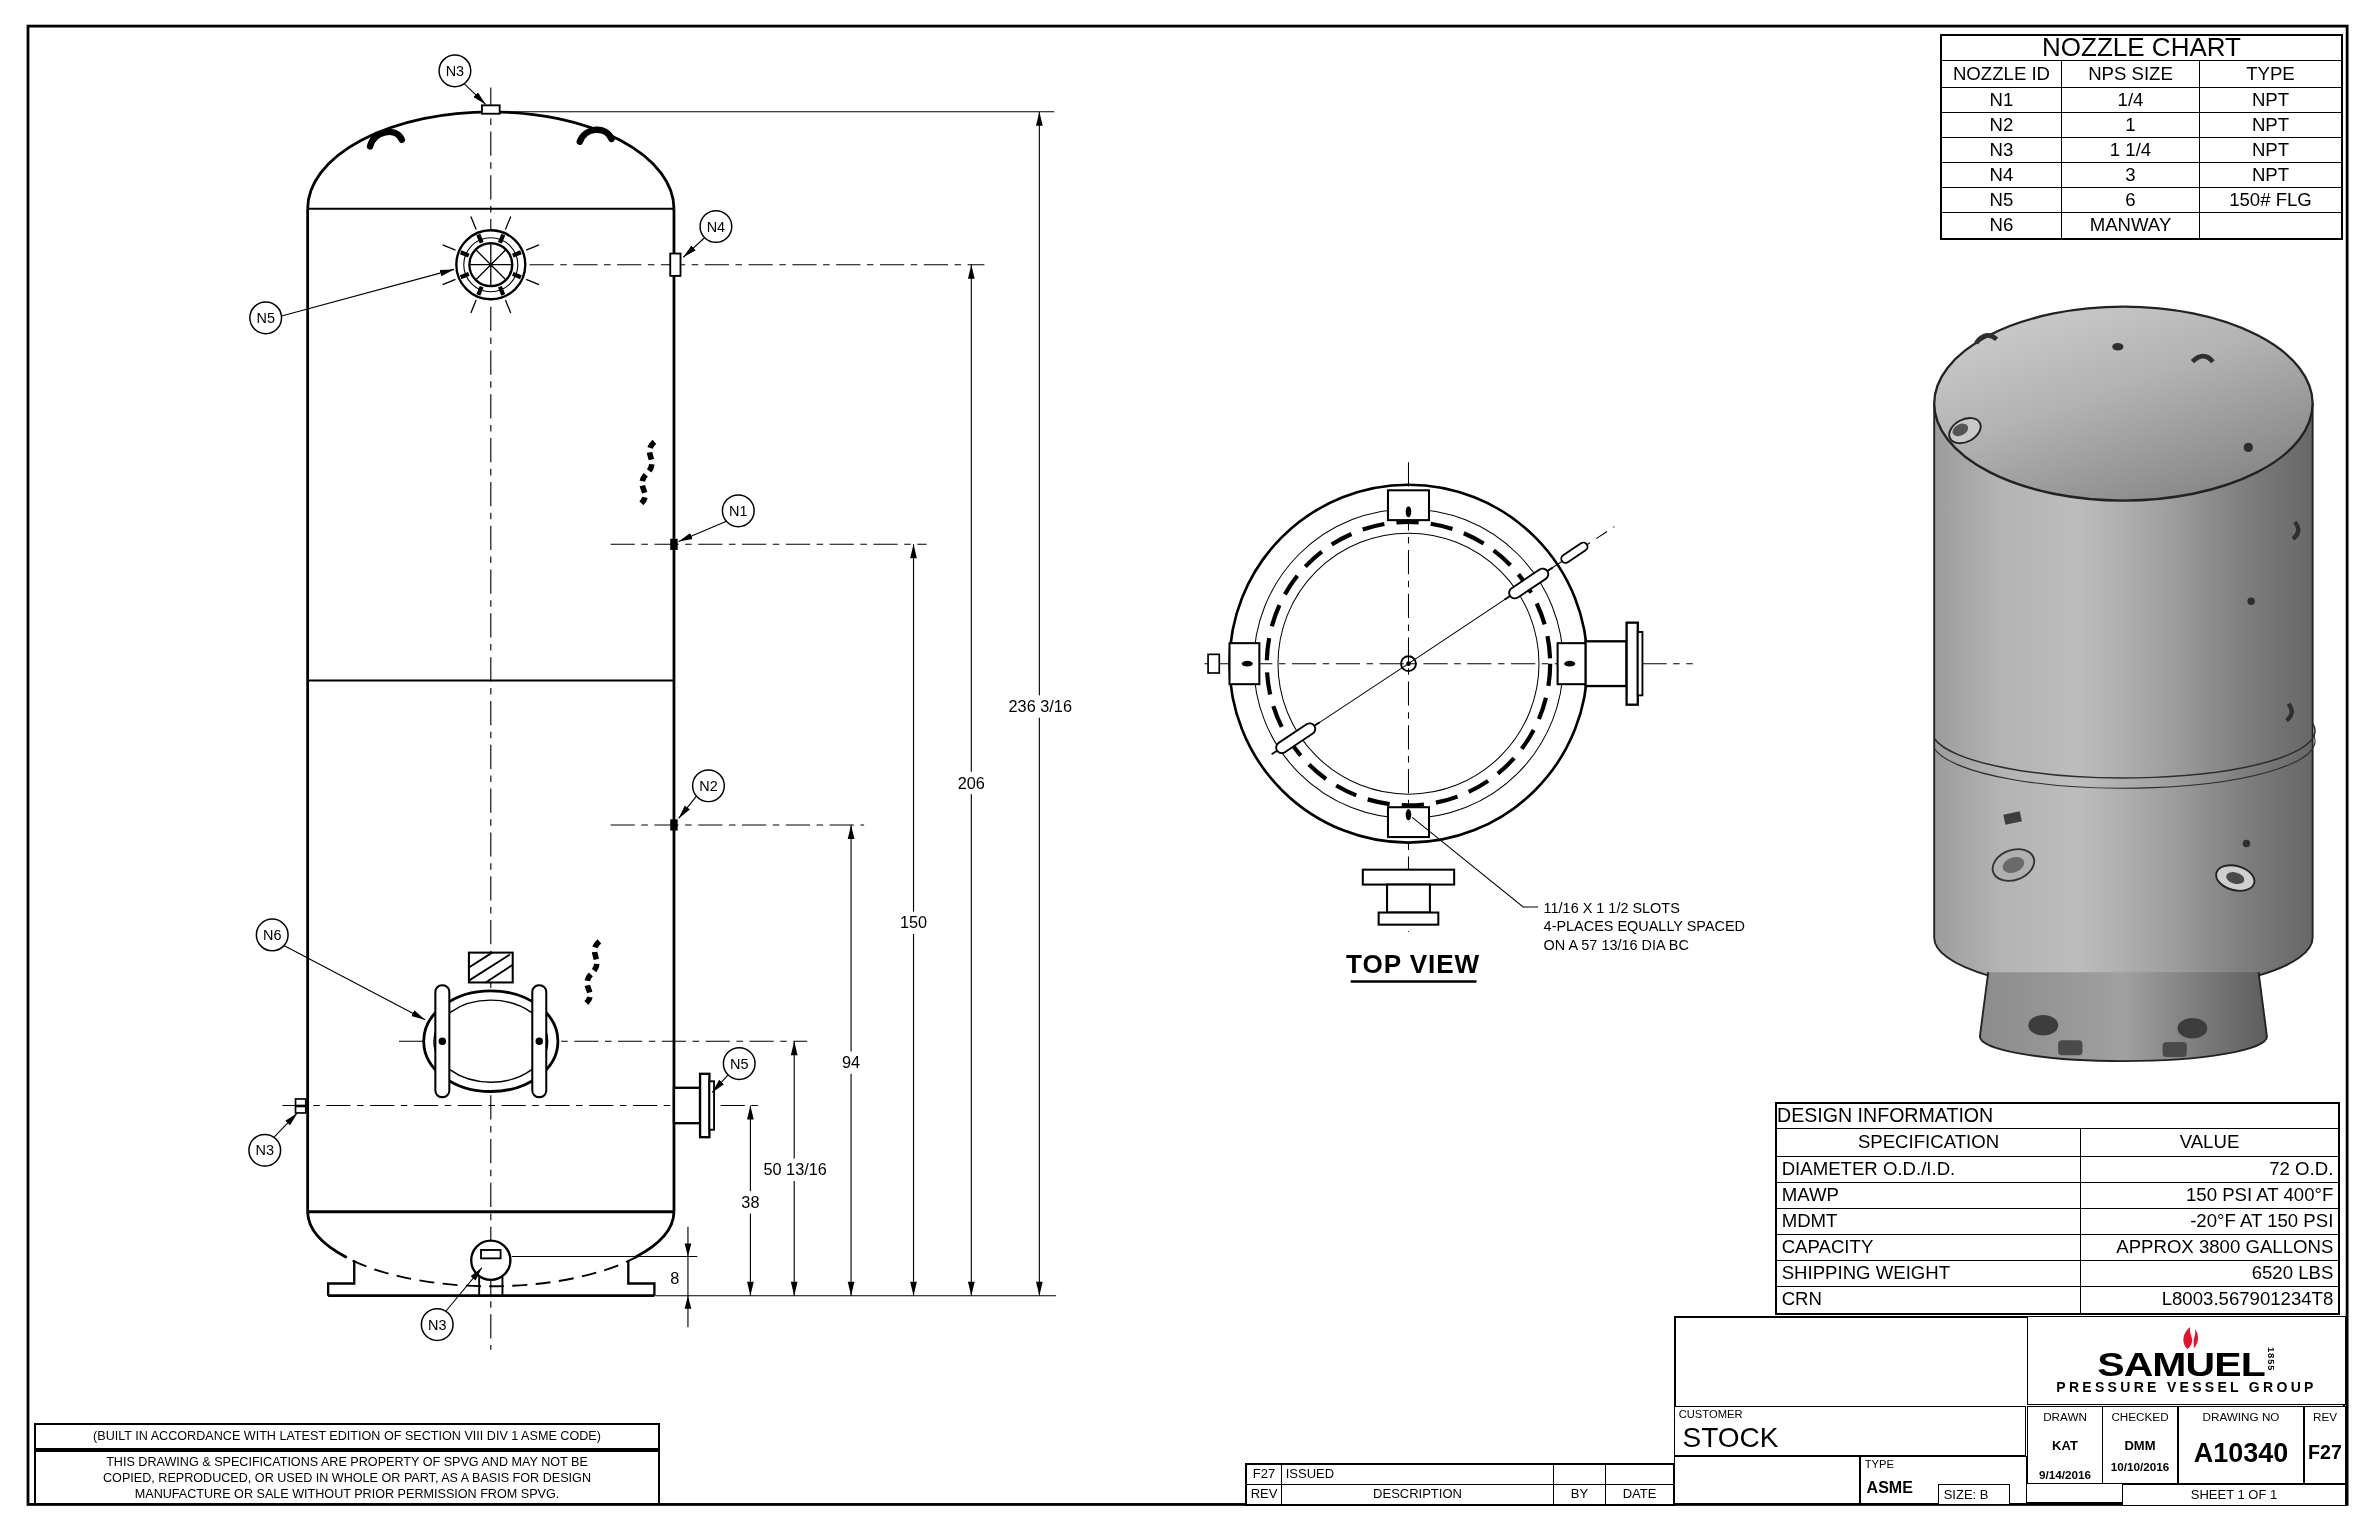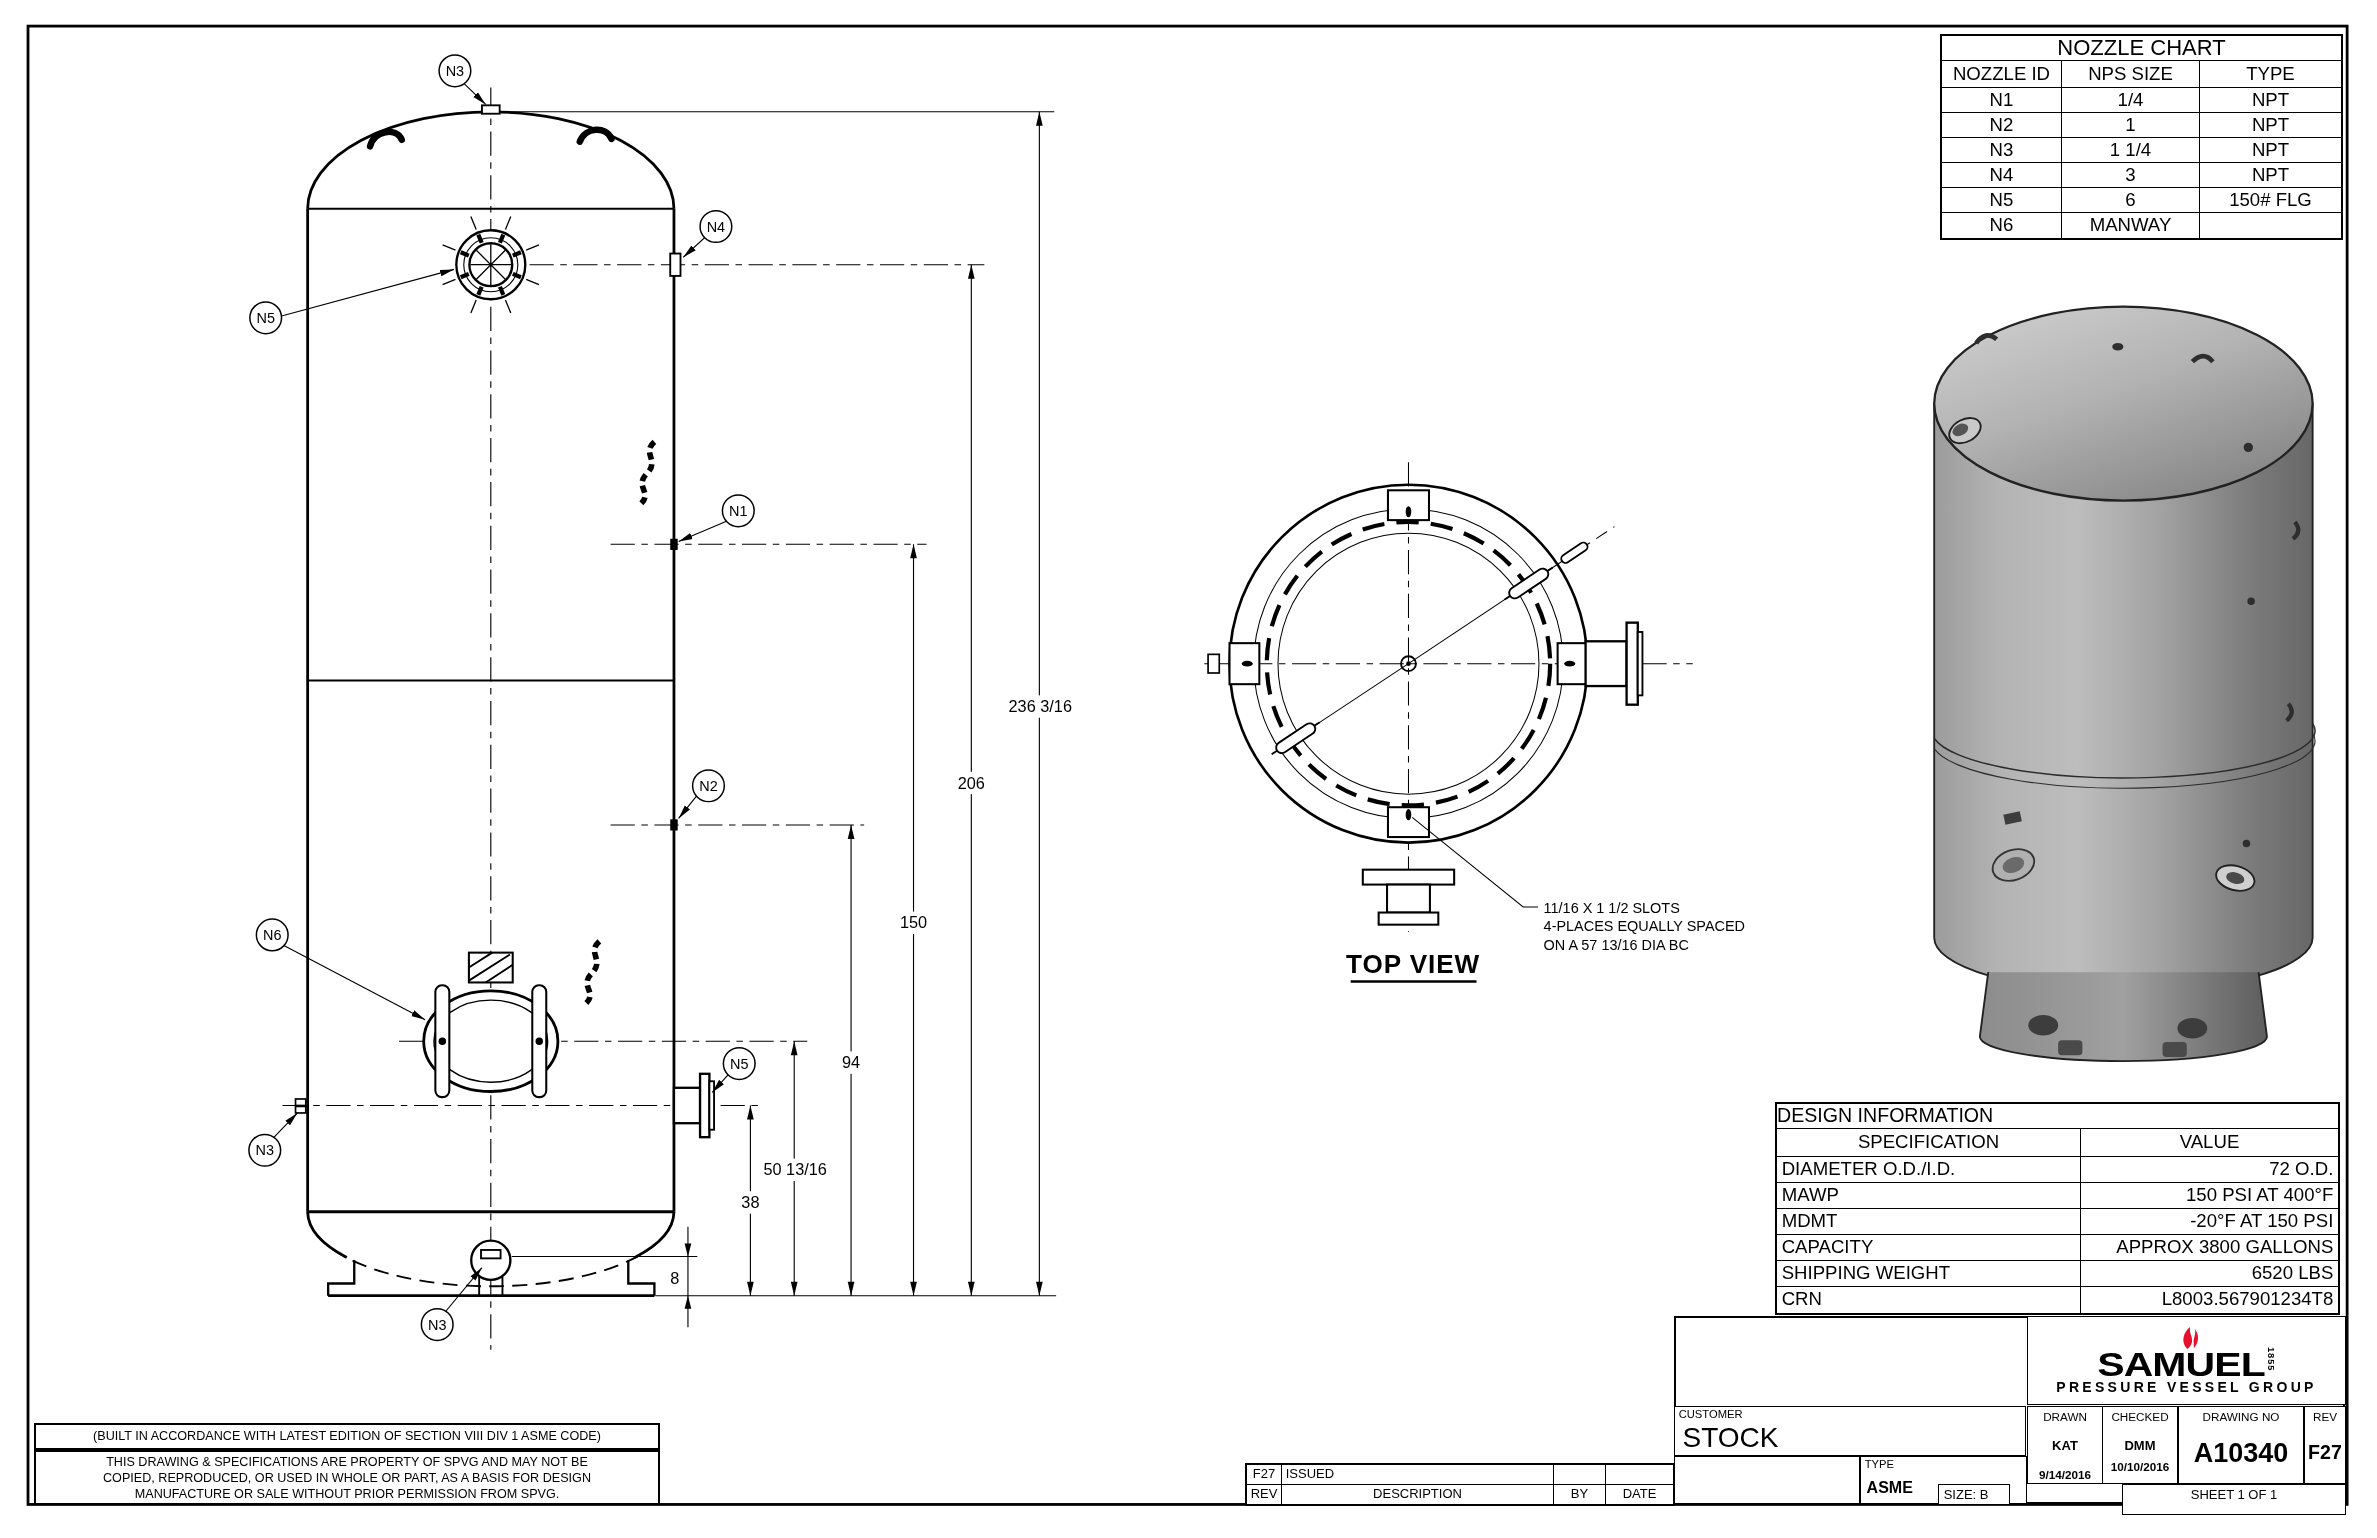--- a/index.html
+++ b/index.html
@@ -6,21 +6,21 @@
   .sheet{position:relative;width:2377px;height:1538px;background:#ffffff;
          font-family:"Liberation Sans",sans-serif;color:#000;overflow:hidden;}
   .sheet *{box-sizing:border-box;}
   svg text{font-family:"Liberation Sans",sans-serif;}
 
   
   .abs{position:absolute;}
 
   
   .nozzle-chart{position:absolute;left:1940px;top:34px;width:403px;border:2.8px solid #000;background:#fff;font-size:18.6px;}
-  .nc-title{height:25px;line-height:23px;text-align:center;border-bottom:1.9px solid #000;font-size:22px;}
+  .nc-title{height:25px;line-height:23px;text-align:center;border-bottom:1.9px solid #000;font-size:26px;}
   .nc-row{display:grid;grid-template-columns:120px 138px 1fr;border-bottom:1.9px solid #000;height:25px;line-height:23px;text-align:center;}
   .nc-row:last-child{border-bottom:none;}
   .nc-row.hdr{height:27px;line-height:25px;}
   .nc-row>div{border-right:1.9px solid #000;}
   .nc-row>div:last-child{border-right:none;}
 
   
   .design-info{position:absolute;left:1775px;top:1102px;width:565px;border:2.8px solid #000;background:#fff;font-size:18.6px;}
   .di-title{height:25px;line-height:23px;text-align:left;border-bottom:1.9px solid #000;font-size:19.6px;}
   .di-row{display:grid;grid-template-columns:304px 1fr;border-bottom:1.9px solid #000;height:26px;line-height:24px;}
@@ -464,21 +464,21 @@
     <div class="tb-hdr">DRAWING NO</div>
     <div class="tb-dwg">A10340</div>
   </div>
   <div class="tb-cell" style="left:2304px;top:1406px;width:42px;height:78px;">
     <div class="tb-hdr">REV</div>
     <div class="tb-rev">F27</div>
   </div>
   <div class="tb-cell" style="left:1938px;top:1484px;width:72px;height:20.5px;">
     <div class="tb-size">SIZE: B</div>
   </div>
-  <div class="tb-cell" style="left:2122px;top:1484px;width:224px;height:31px;">
+  <div class="tb-cell" style="left:2122px;top:1484px;width:224px;height:22px;">
     <div class="tb-sheet">SHEET 1  OF 1</div>
   </div>
 
   <div class="rev-strip">
     <div class="rs-row">
       <div class="ctr">F27</div>
       <div>ISSUED</div>
       <div class="ctr"></div>
       <div class="ctr"></div>
     </div>

